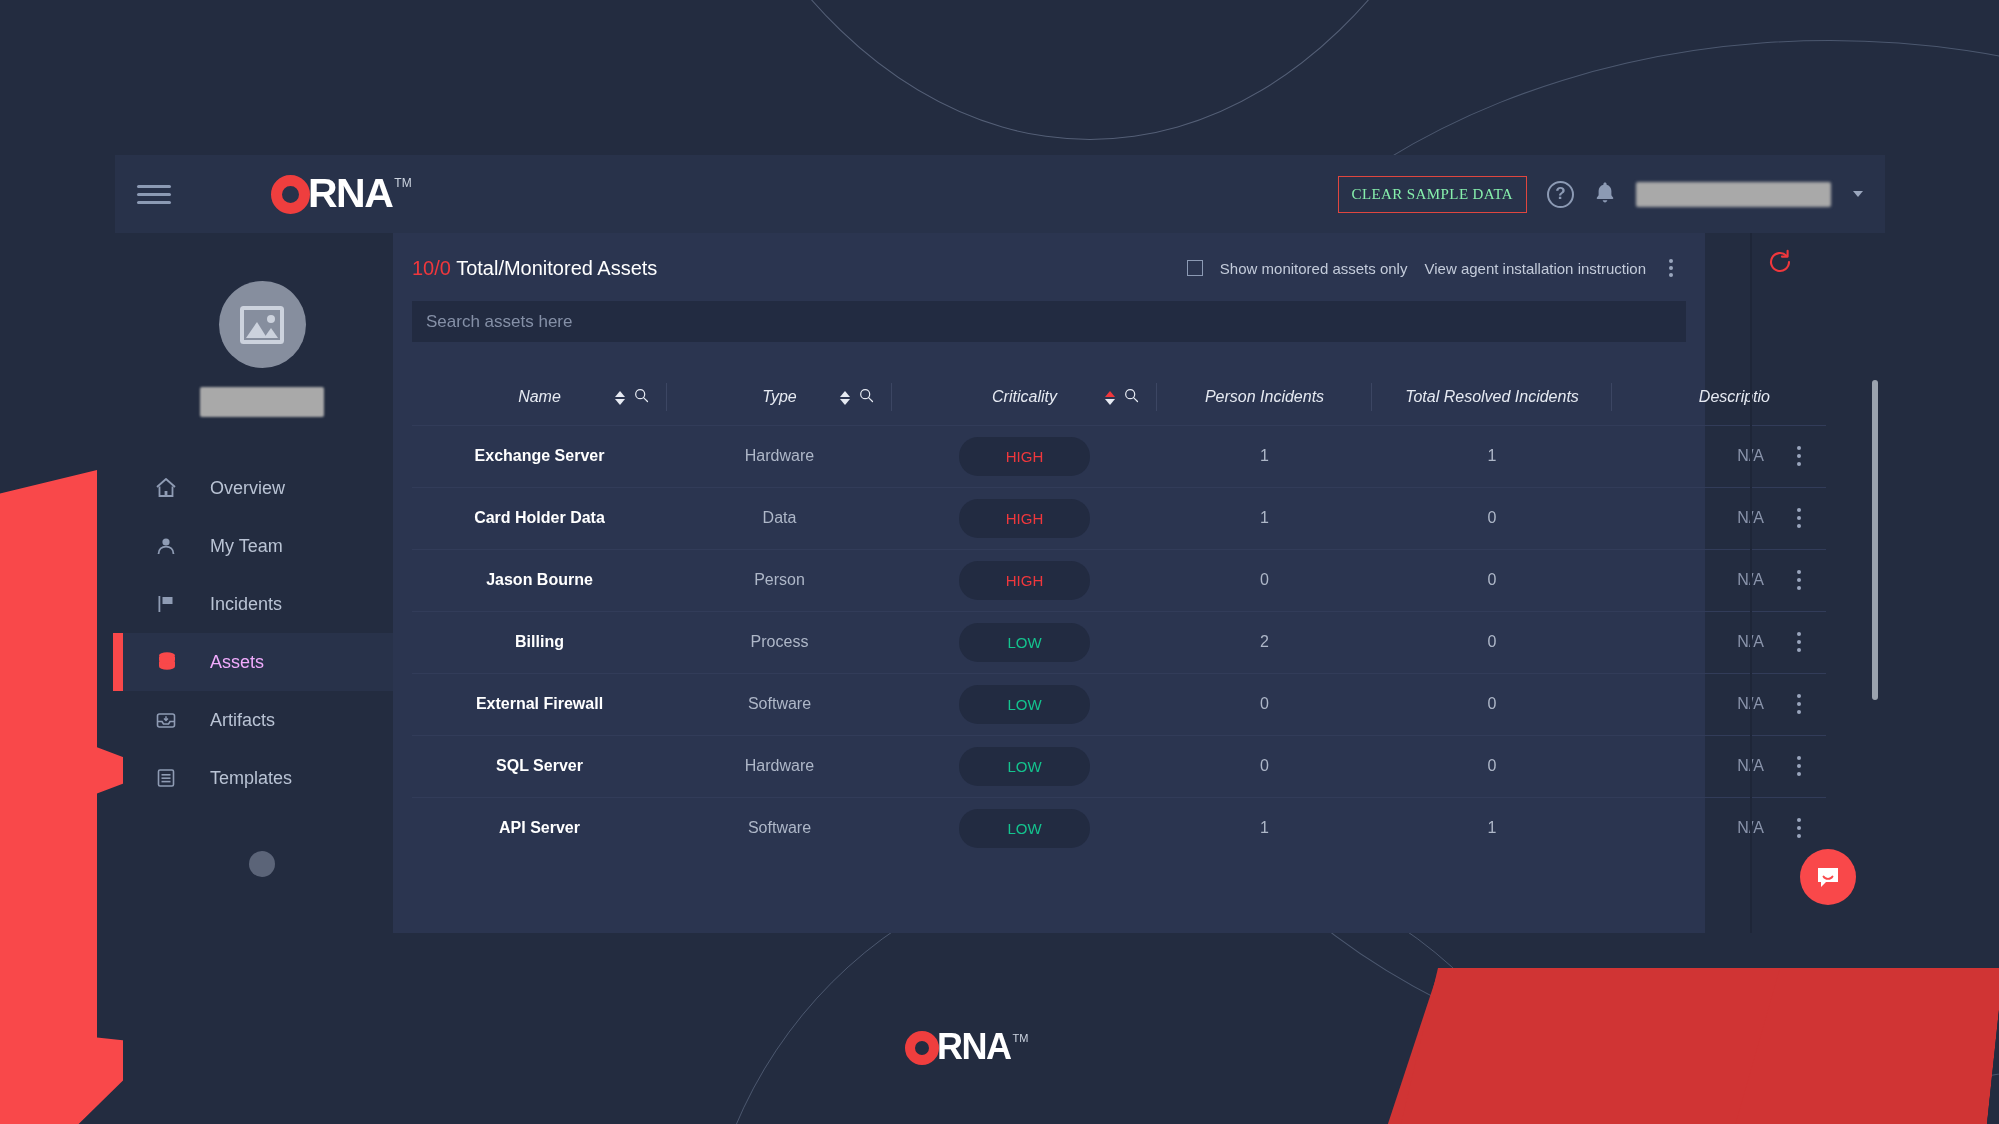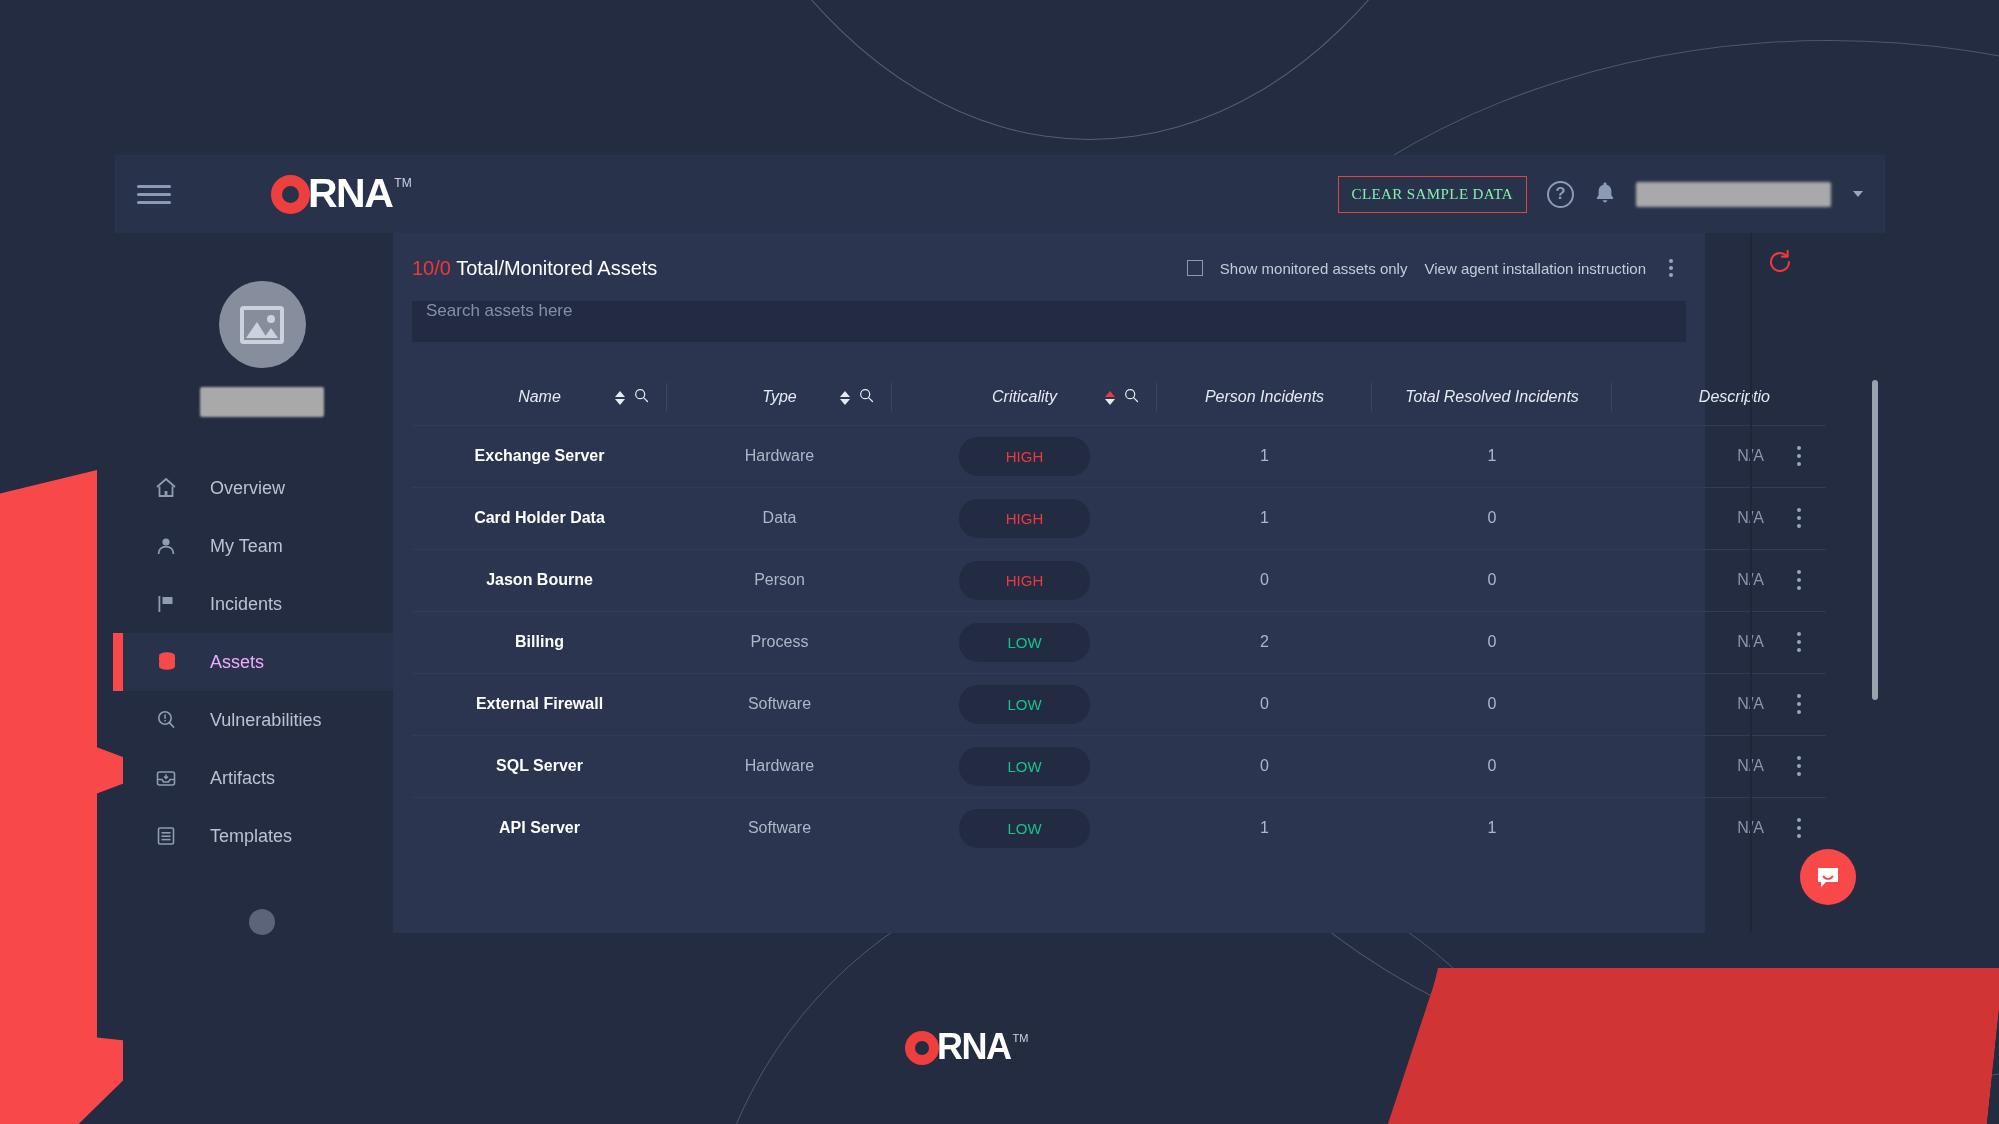--- a/index.html
+++ b/index.html
@@ -131,21 +131,21 @@
   .card-title .count { color: #f0373c; }
   .card-top-right { margin-left: auto; display: flex; align-items: center; gap: 17px; }
   .chk { width: 16px; height: 16px; border: 1px solid #8c9ab4; background: transparent; cursor: pointer; }
   .chk-label { font-size: 15px; color: #c3cbda; cursor: pointer; }
   .link-ghost { font-size: 15px; color: #c3cbda; cursor: pointer; }
   .kebab { display: flex; flex-direction: column; gap: 3px; cursor: pointer; padding: 4px 6px; }
   .kebab i { width: 4px; height: 4px; border-radius: 50%; background: #9aa6bd; display: block; }
 
   .search-box {
     margin: 20px 19px 0 19px; height: 41px; background: #222b41;
-    display: flex; align-items: flex-start; padding: 0 14px;
+    display: flex; align-items: center; padding: 0 14px;
   }
   .search-box input {
     background: transparent; border: none; outline: none; width: 100%;
     color: #d9dee8; font-size: 17px; font-family: "Liberation Sans", sans-serif;
   }
   .search-box input::placeholder { color: #8590a7; }
 
   
   .table-wrap { margin: 27px 0 0 19px; width: 1414px; position: relative; }
   table { border-collapse: collapse; width: 1414px; table-layout: fixed; }
@@ -312,31 +312,20 @@
                 <ellipse cx="13" cy="6.5" rx="8" ry="3.2" fill="#f9484a"></ellipse>
                 <rect x="5" y="7.5" width="16" height="4" fill="#f9484a"></rect>
                 <ellipse cx="13" cy="12" rx="8" ry="3.2" fill="#f9484a"></ellipse>
                 <rect x="5" y="13" width="16" height="4" fill="#f9484a"></rect>
                 <ellipse cx="13" cy="17.5" rx="8" ry="3.2" fill="#f9484a"></ellipse>
               </svg>
           </span>
           <span class="nav-label">Assets</span>
         </div>
 
-        <div class="nav-item">
-          <span class="nav-ico">
-            <svg width="24" height="24" viewBox="0 0 24 24">
-                <circle cx="11" cy="10" r="6.2" fill="none" stroke="#8f9cb4" stroke-width="1.6"></circle>
-                <rect x="10.3" y="6.4" width="1.5" height="4.4" fill="#8f9cb4"></rect>
-                <rect x="10.3" y="12" width="1.5" height="1.5" fill="#8f9cb4"></rect>
-                <path d="M15.6 14.8 L19.5 19" stroke="#8f9cb4" stroke-width="1.8" fill="none" stroke-linecap="round"></path>
-              </svg>
-          </span>
-          <span class="nav-label">Vulnerabilities</span>
-        </div>
 
         <div class="nav-item">
           <span class="nav-ico">
             <svg width="24" height="24" viewBox="0 0 24 24">
                 <rect x="3.5" y="6" width="17" height="13" rx="2" fill="none" stroke="#8f9cb4" stroke-width="1.6"></rect>
                 <path d="M3.5 13.5 H8 L9.5 16 H14.5 L16 13.5 H20.5" fill="none" stroke="#8f9cb4" stroke-width="1.6"></path>
                 <path d="M12 8.2 L12 12.2 M10 10.4 L12 12.4 L14 10.4" stroke="#8f9cb4" stroke-width="1.4" fill="none"></path>
               </svg>
           </span>
           <span class="nav-label">Artifacts</span>

